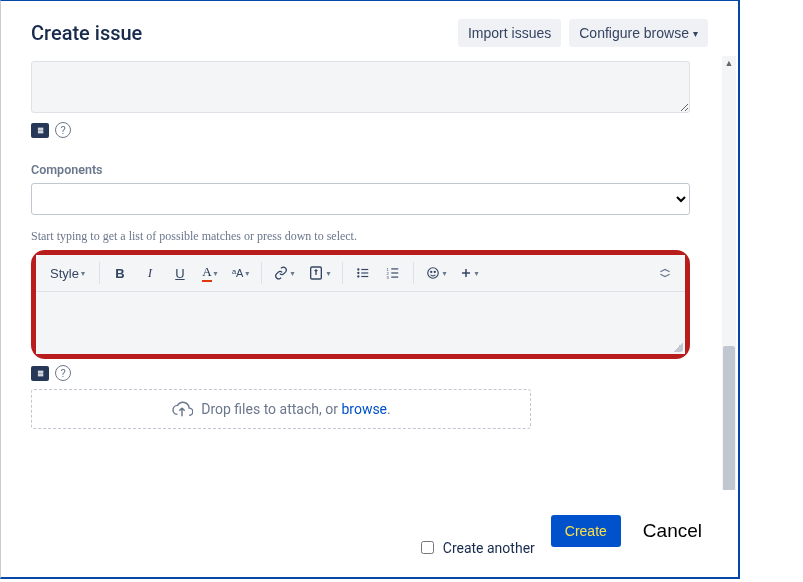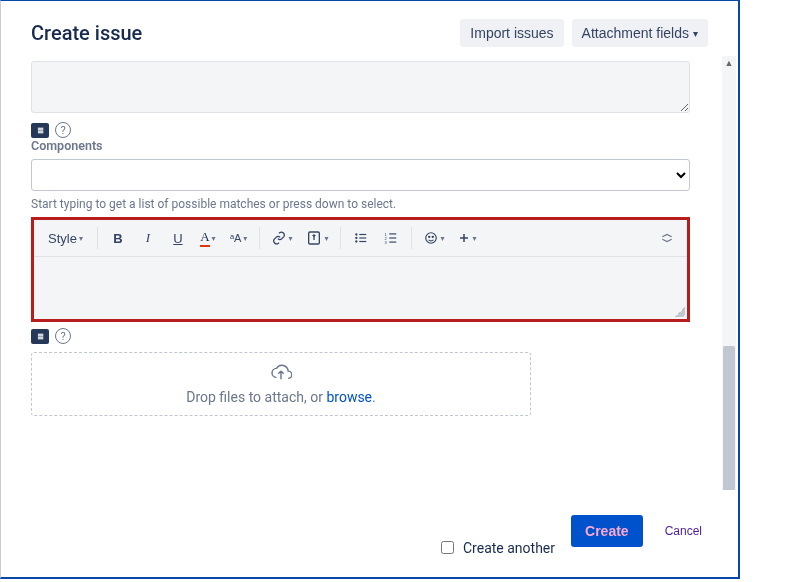--- a/index.html
+++ b/index.html
@@ -87,32 +87,32 @@
     background:#253858;color:#fff;
     display:inline-flex;align-items:center;justify-content:center;
     font-size:8px;font-weight:700;letter-spacing:-1px;
   }
   .help-icon{
     width:16px;height:16px;border:1.5px solid #6B778C;border-radius:50%;
     display:inline-flex;align-items:center;justify-content:center;
     color:#6B778C;font-size:11px;
   }
   .field-label{
-    font-size:12.5px;font-weight:600;color:#6B778C;display:block;
+    font-size:12.5px;font-weight:600;color:#6B778C;margin-top:24px;display:block;
   }
   .select{
     width:100%;height:32px;margin-top:6px;
     border:1px solid #c1c7d0;border-radius:3px;background:#fff;
     font-family:inherit;
   }
   .help-text{
-    font-size:12px;color:#6B778C;margin-top:6px;
+    font-size:12px;color:#6B778C;margin-top:14px;font-family:Liberation Serif, serif;
   }
   .rte{
-    margin-top:6px;border:3px solid #b91c1c;border-radius:0;background:#fafbfc;
+    margin-top:6px;border:5px solid #b91c1c;border-radius:14px;background:#fafbfc;
   }
   .rte-toolbar{
     display:flex;align-items:center;gap:2px;padding:4px 6px;
     border-bottom:1px solid #dfe1e6;background:#f4f5f7;
     flex-wrap:wrap;
   }
   .rte-btn{
     min-width:28px;height:28px;padding:0 6px;
     border:none;background:transparent;border-radius:3px;
     display:inline-flex;align-items:center;justify-content:center;
@@ -135,51 +135,51 @@
     content:'';position:absolute;right:2px;bottom:2px;
     width:10px;height:10px;
     background:
       linear-gradient(135deg, transparent 50%, #c1c7d0 50%);
     border-radius:0 0 3px 0;
   }
   .dropzone{
     margin-top:8px;border:1px dashed #c1c7d0;border-radius:3px;
     padding:10px 8px;width:500px;
     display:flex;align-items:center;justify-content:center;gap:8px;
-    color:#6B778C;font-size:14px;flex-direction:column;
+    color:#6B778C;font-size:14px;
   }
   .dropzone a{color:#0052CC;text-decoration:none;}
   .footer{
     position:absolute;left:0;right:0;bottom:0;
     display:flex;align-items:center;justify-content:flex-end;
     gap:16px;padding:14px 30px 20px;
     background:#fff;
   }
   .checkline{display:flex;align-items:center;gap:6px;color:#172B4D;margin-top:34px;}
   .btn-primary{
-    background:#0052CC;color:#f9a8d4;border:none;border-radius:3px;
-    padding:8px 14px;font-size:14px;font-weight:700;cursor:pointer;
+    background:#0052CC;color:#fde047;border:none;border-radius:3px;
+    padding:8px 14px;font-size:14px;font-weight:400;cursor:pointer;
   }
   .btn-link{
-    background:none;border:none;color:#4c1d95;font-size:12px;cursor:pointer;
+    background:none;border:none;color:#000000;font-size:19px;cursor:pointer;
   }
 </style>
 </head>
 <body>
 
 <div class="modal">
 
   <div class="header">
     <h2>Create issue</h2>
     <div class="header-buttons">
       <button class="btn-light">
           <span>Import issues</span>
         </button>
       <button class="btn-light">
-          <span>Attachment fields</span> 
+          <span>Configure browse</span> 
           <span class="chev">▾</span>
         </button>
     </div>
   </div>
 
   <div class="scrollpane">
 
     <textarea class="big" style=""></textarea>
     <div class="icon-row">
       <span class="editor-icon">≣</span>

